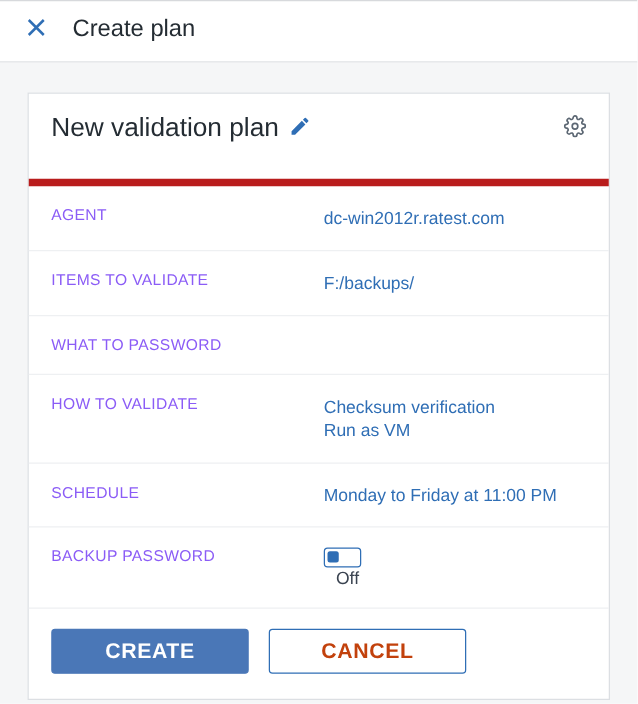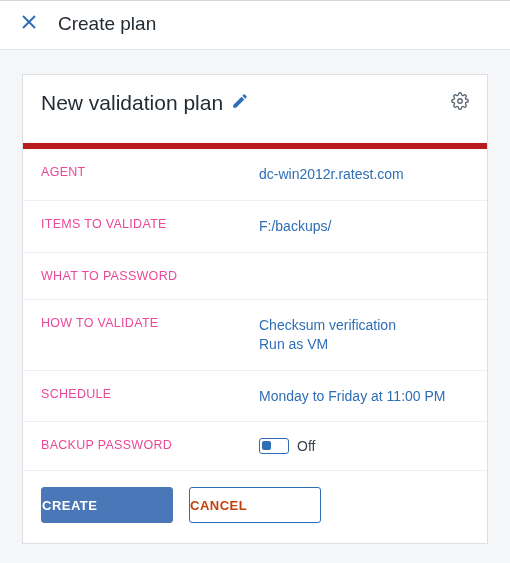--- a/index.html
+++ b/index.html
@@ -72,21 +72,21 @@
   .row {
     display: flex;
     padding: 16px 18px;
     border-bottom: 1px solid #eef0f2;
   }
   .row:last-of-type { border-bottom: none; }
   .row-label {
     width: 218px;
     flex-shrink: 0;
     font-size: 12.5px;
-    color: #ec4899;
+    color: #8b5cf6;
     letter-spacing: 0.3px;
   }
   .row-value {
     font-size: 14px;
     color: #2f6eb5;
     line-height: 1.35;
   }
   .row-value.link { cursor: pointer; }
   .dropdown-val {
     display: inline-flex;
@@ -95,20 +95,21 @@
     color: #2f6eb5;
   }
   .chevron {
     margin-left: 6px;
     display: inline-flex;
   }
   .chevron svg { width: 11px; height: 11px; }
   .toggle-wrap {
     display: flex;
     align-items: center;
+    flex-direction: column;
   }
   .toggle {
     width: 30px;
     height: 16px;
     border: 1.6px solid #2f6eb5;
     border-radius: 3px;
     position: relative;
     cursor: pointer;
     margin-right: 8px;
     background: #fff;
@@ -126,28 +127,29 @@
     font-size: 14px;
     color: #3a4350;
   }
   .actions {
     display: flex;
     gap: 16px;
     padding: 16px 18px 20px 18px;
   }
   .btn {
     height: 36px;
-    width: 132px;
-    font-size: 13px;
+    width: 158px;
+    font-size: 17px;
     font-weight: 600;
     letter-spacing: 0.5px;
     border-radius: 3px;
     cursor: pointer;
     display: flex;
     align-items: center;
+    justify-content: center;
   }
   .btn-primary {
     background: #4a77b7;
     color: #fff;
     border: 1px solid #4a77b7;
   }
   .btn-secondary {
     background: #fff;
     color: #c2410c;
     border: 1.5px solid #2f6eb5;

